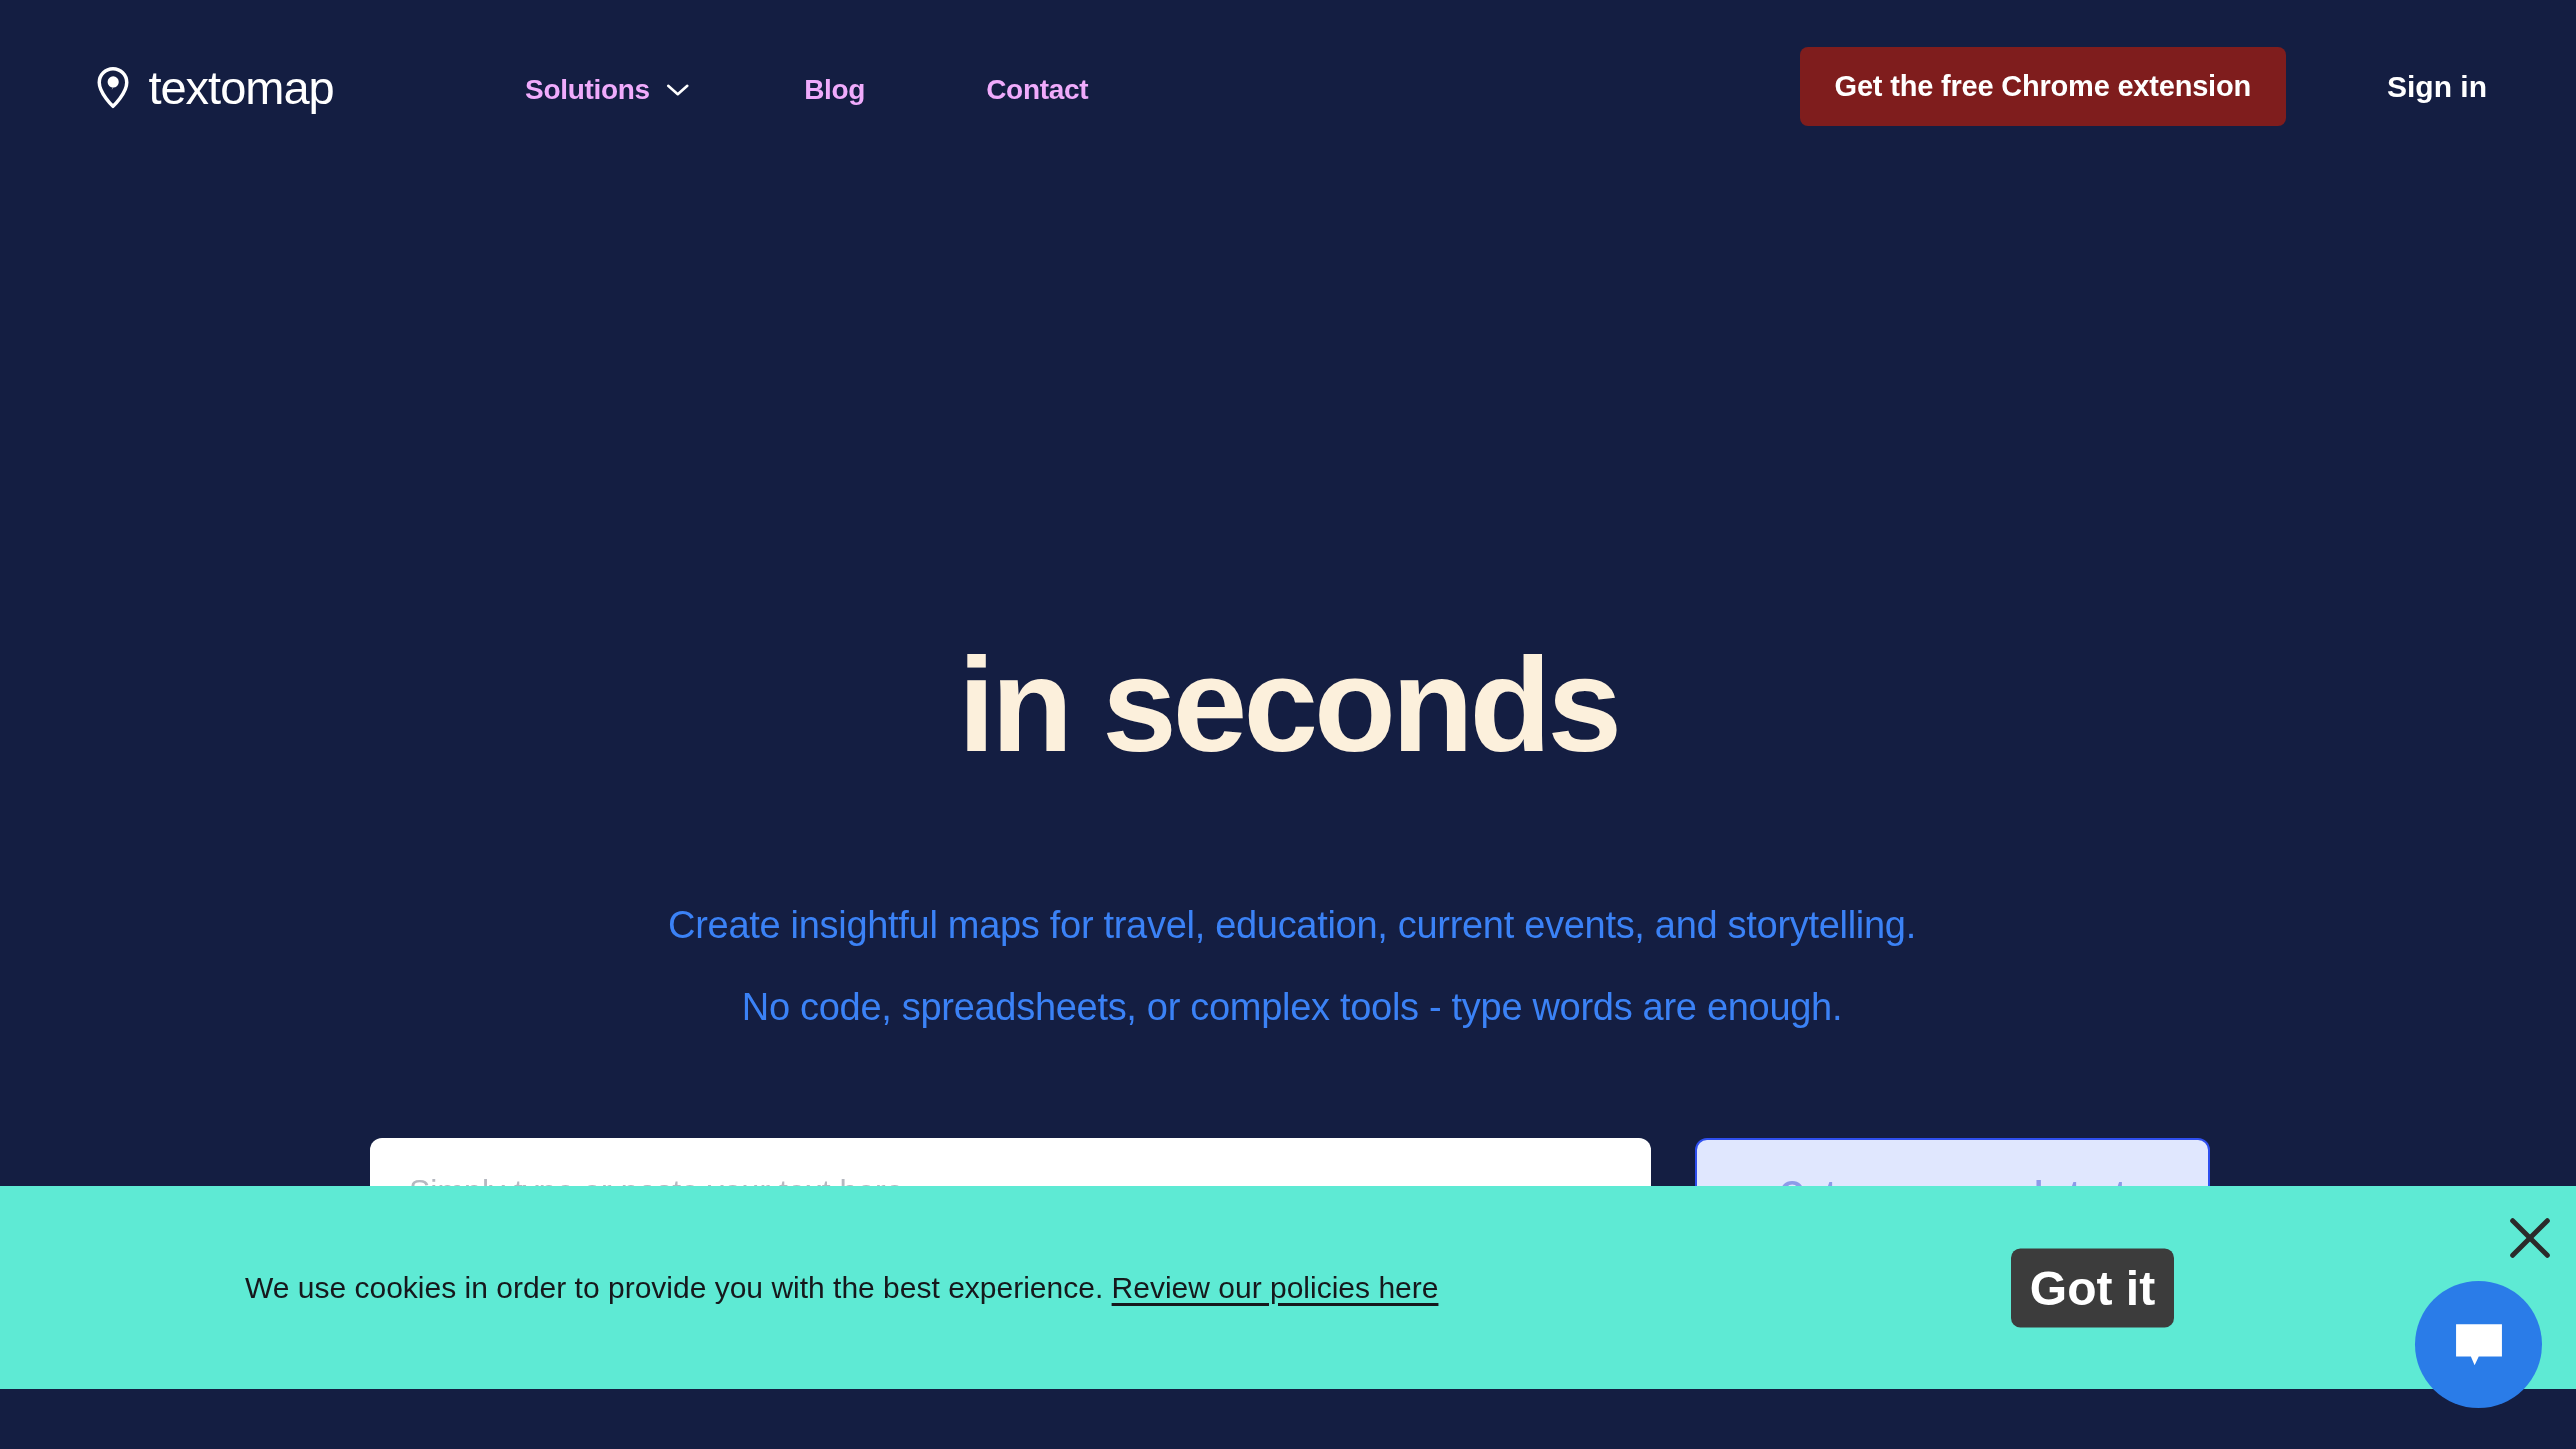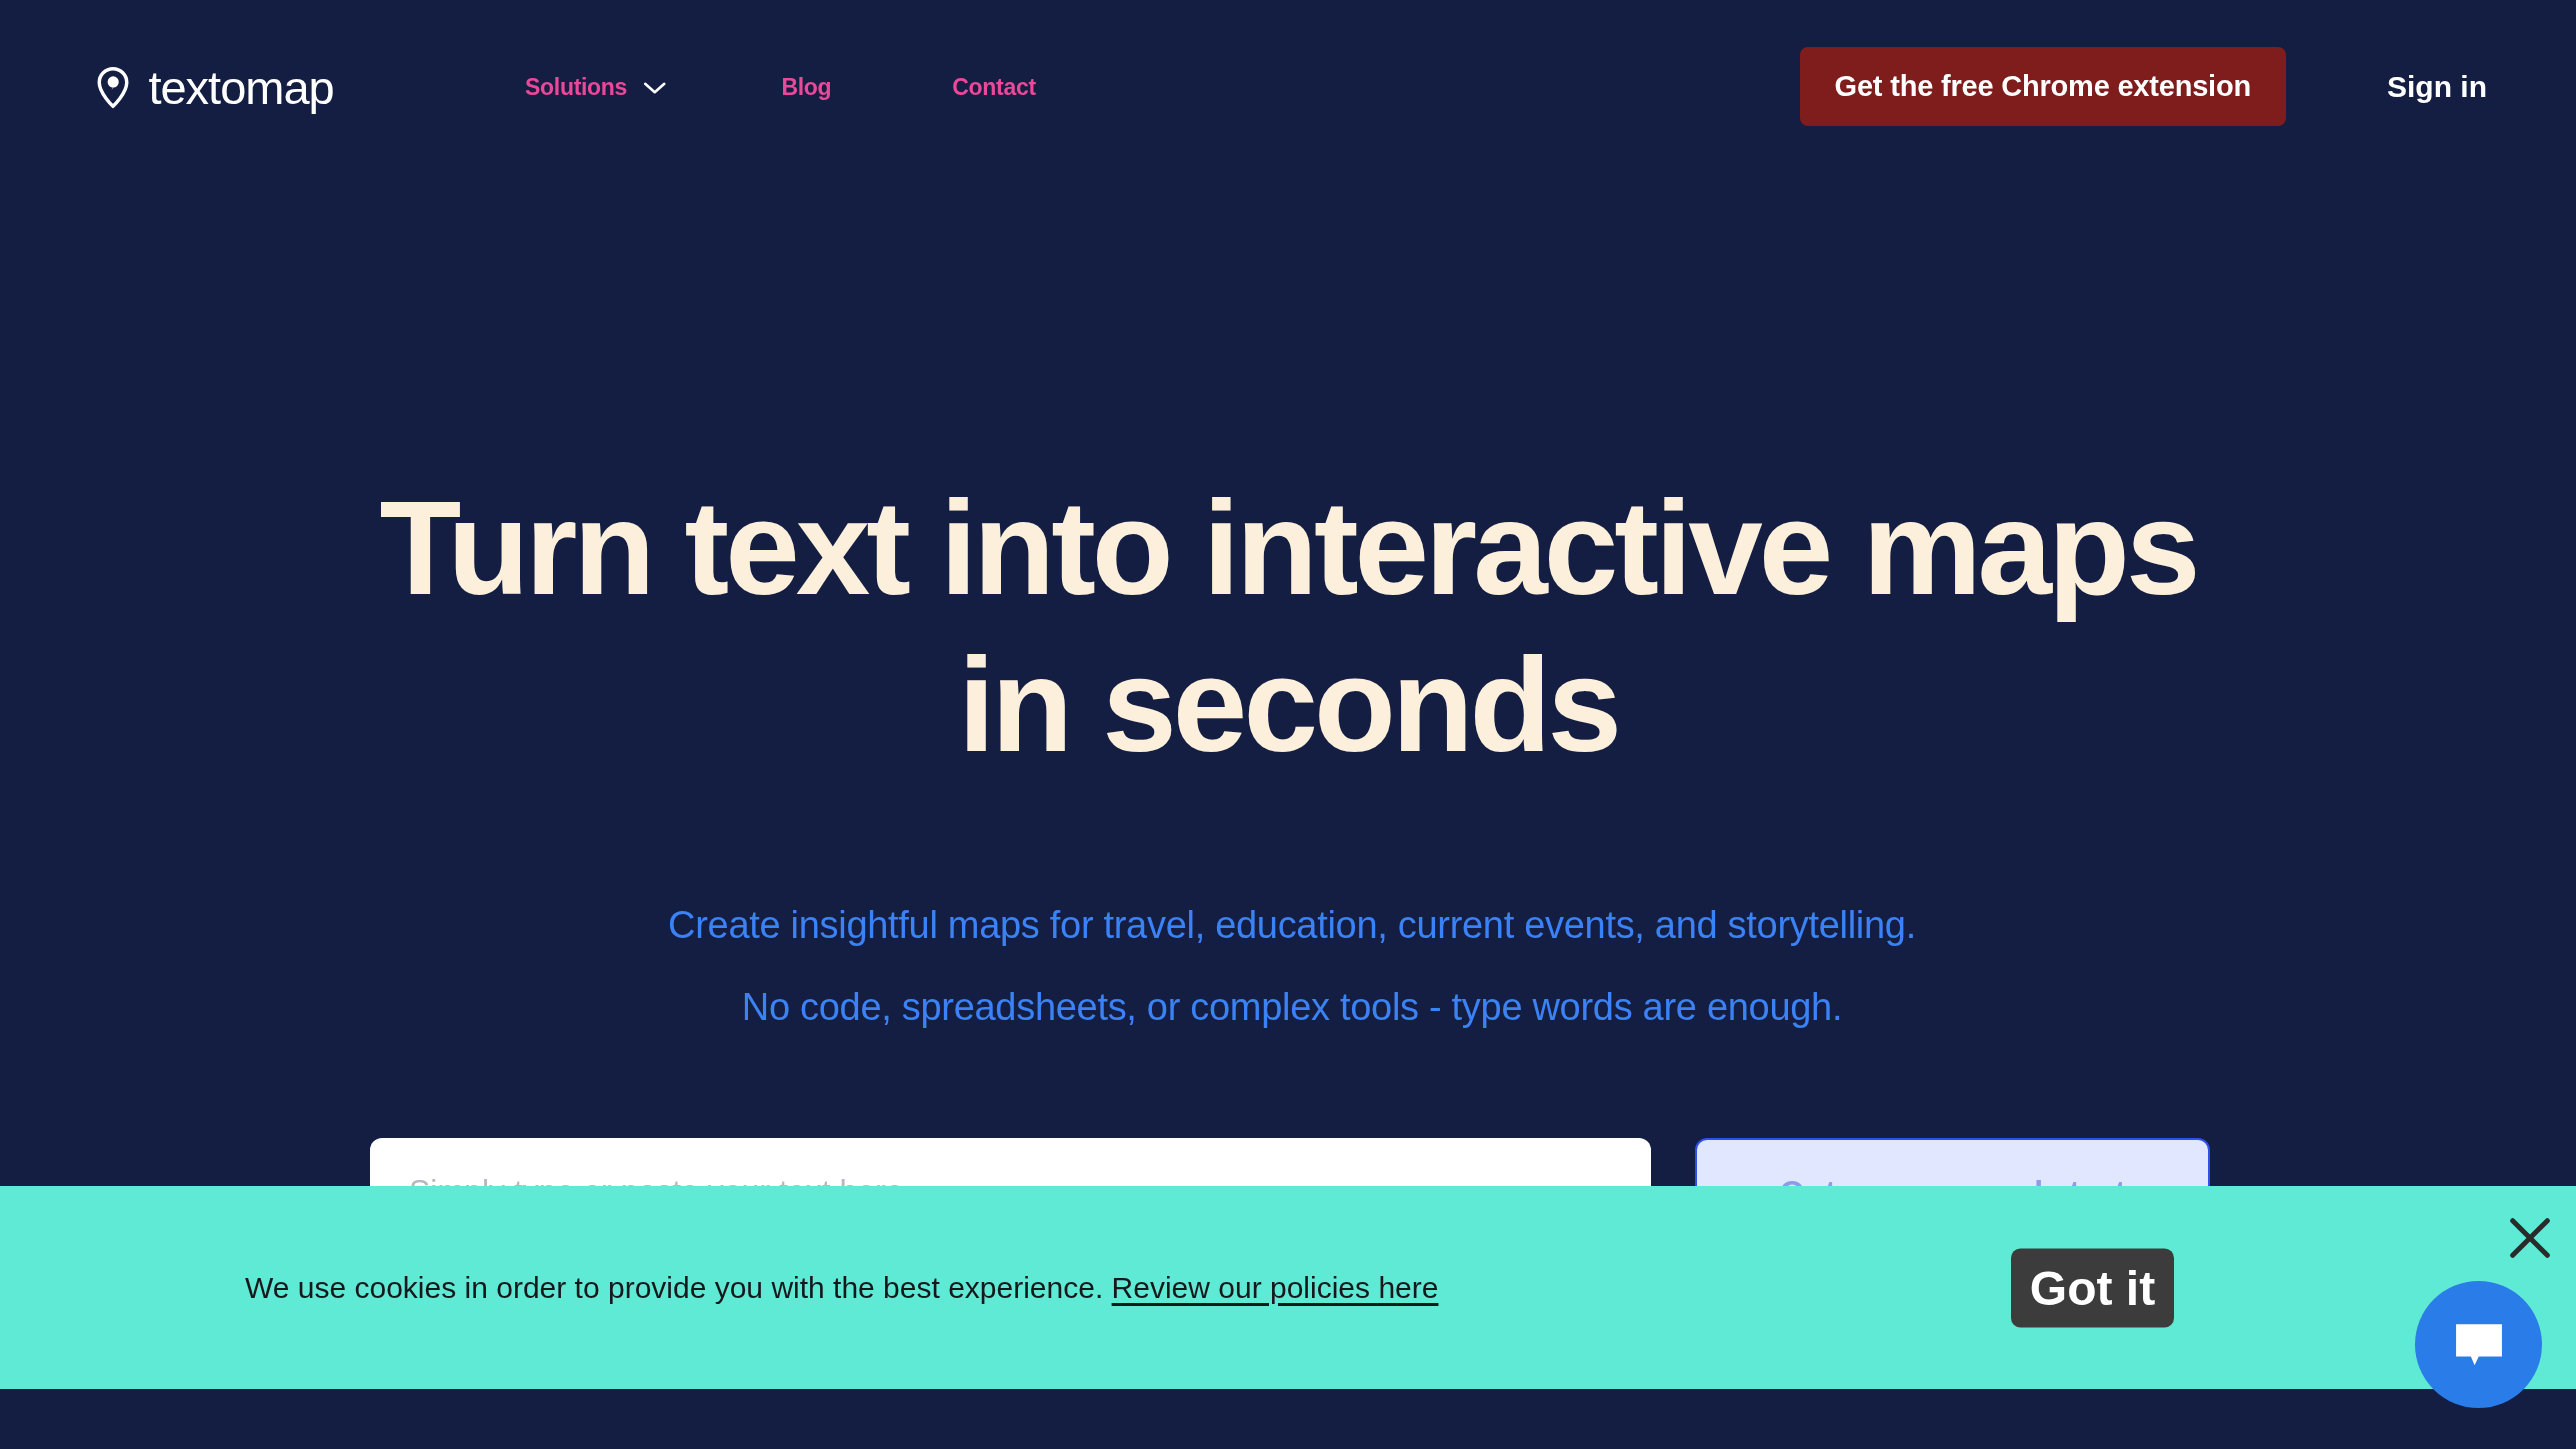--- a/index.html
+++ b/index.html
@@ -24,21 +24,21 @@
   .brand-icon { width:44px; height:44px; display:block; }
   .brand-text {
     color:#FFFFFF; font-size:47px; font-weight:400;
     letter-spacing:-1px; line-height:1;
   }
   .nav-links {
     position:absolute; left:513px; top:74px;
     display:flex; align-items:center; gap:0;
   }
   .nav-link {
-    color:#ec4899; font-size:23px; font-weight:700;
+    color:#f0abfc; font-size:28px; font-weight:700;
     letter-spacing:-0.3px; cursor:pointer; white-space:nowrap;
   }
   .nav-item-solutions { display:flex; align-items:center; gap:14.8px; margin-right:114px; }
   .nav-item-blog { margin-right:121px; }
   .chev { width:25.5px; height:16px; display:block; }
 
   .nav-right {
     position:absolute; right:0; top:47px;
     display:flex; align-items:center;
   }
@@ -172,21 +172,21 @@
 
     <div class="nav-right">
       <button class="ext-btn">Get the free Chrome extension</button>
       <span class="signin">Sign in</span>
     </div>
   </div>
 
   <div class="hero">
 
     <h1 class="headline">
-      <span>Turn text into interactive maps</span><br>
+      <br>
       <span>in seconds</span>
     </h1>
 
     <p class="subhead">
       <span>Create insightful maps for travel, education, current events, and storytelling.</span><br>
       <span>No code, spreadsheets, or complex tools - type words are enough.</span>
     </p>
 
     <div class="input-row">
       <input class="text-input" type="text" placeholder="Simply type or paste your text here..." style="">

